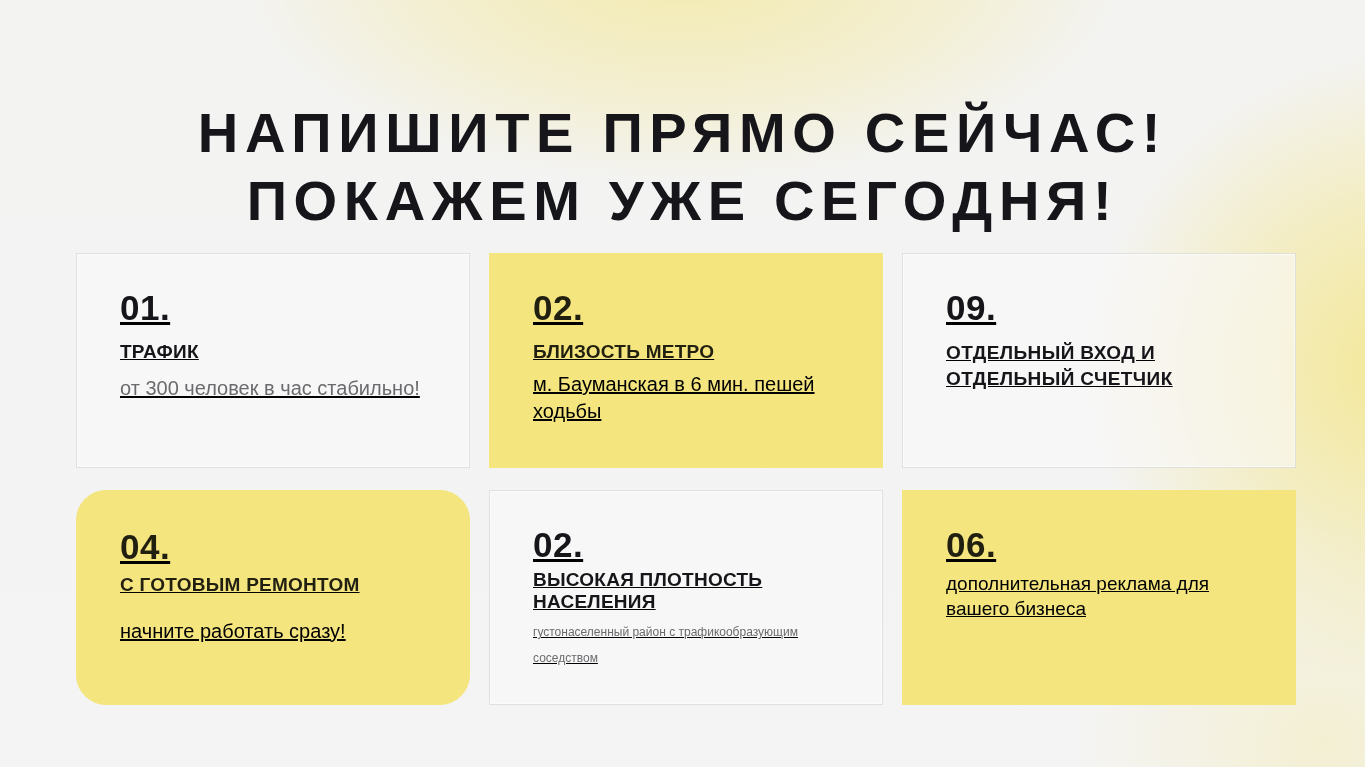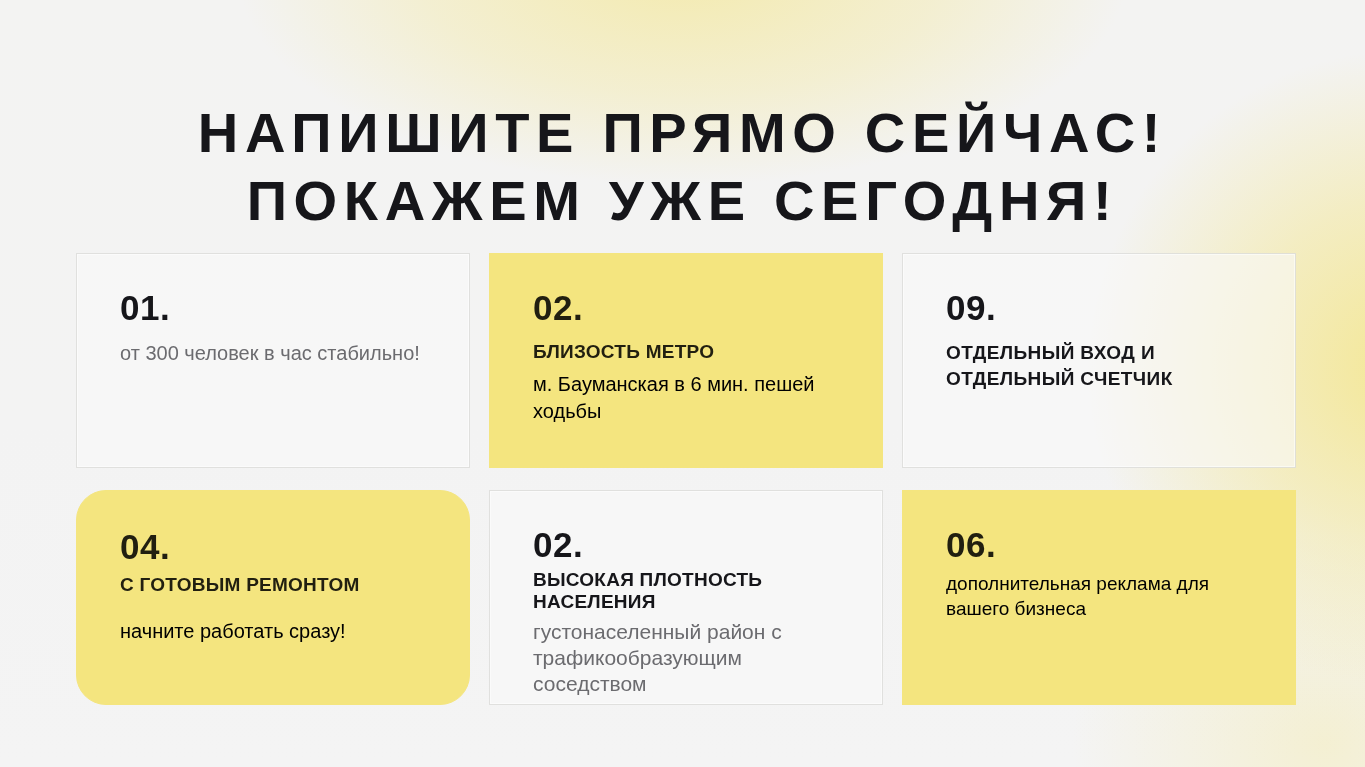--- a/index.html
+++ b/index.html
@@ -57,20 +57,21 @@
     grid-template-rows: 215px 215px;
     column-gap: 19px;
     row-gap: 22px;
   }
 
   .card {
     position: relative;
     box-sizing: border-box;
     padding: 36px 44px 20px 43px;
     overflow: hidden;
+    text-decoration: underline;
   }
   .card.light {
     background: rgba(248,248,248,0.62);
     border: 1px solid rgba(205,205,203,0.55);
     box-shadow: inset 0 0 0 1px rgba(255,255,255,0.55);
   }
   .card.yellow {
     background: #f4e57f;
     border: 1px solid #f4e57f;
   }
@@ -112,39 +113,40 @@
 
   
   .card--01 .card-subtitle { margin-bottom: 12px; }
   .card--02 .card-subtitle { margin-bottom: 8px; }
   .card--03 .card-subtitle { line-height: 26px; letter-spacing: 0.4px; }
   .card--04 { padding-top: 38px; border-radius: 30px; }
   .card--04 .card-num { margin-bottom: 8px; }
   .card--04 .card-body { margin-top: 22px; }
   .card--05 .card-num { margin-bottom: 6px; }
   .card--05 .card-subtitle { line-height: 22px; margin-bottom: 6px; }
-  .card--05 .card-body { font-size: 21px; line-height: 26px; }
+  .card--05 .card-body { font-size: 12px; line-height: 26px; }
   .card--06 .card-num { margin-bottom: 8px; }
   .card--06 .card-subtitle { margin-bottom: 18px; }
   .card--06 .card-body { font-size: 19px; line-height: 25px; }
 </style>
 </head>
 <body>
 
 <div class="slide">
 
   <h1 class="headline">
     <span class="headline-line">НАПИШИТЕ ПРЯМО СЕЙЧАС!</span>
     <span class="headline-line">ПОКАЖЕМ УЖЕ СЕГОДНЯ!</span>
   </h1>
 
   <div class="grid">
 
     <div class="card light card--01">
       <div class="card-num">01.</div>
+      <div class="card-subtitle">ТРАФИК</div>
       <p class="card-body">от 300 человек в час стабильно!</p>
     </div>
 
     <div class="card yellow card--02">
       <div class="card-num">02.</div>
       <div class="card-subtitle">БЛИЗОСТЬ МЕТРО</div>
       <p class="card-body">м. Бауманская в 6 мин. пешей ходьбы</p>
     </div>
 
     <div class="card light card--03">

